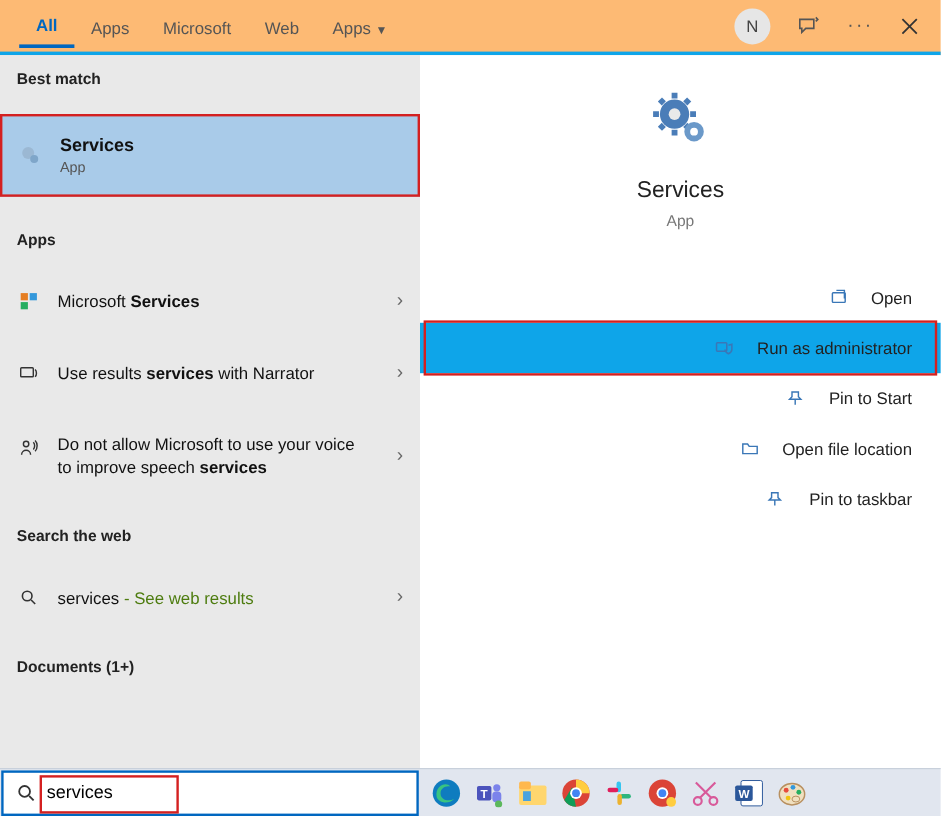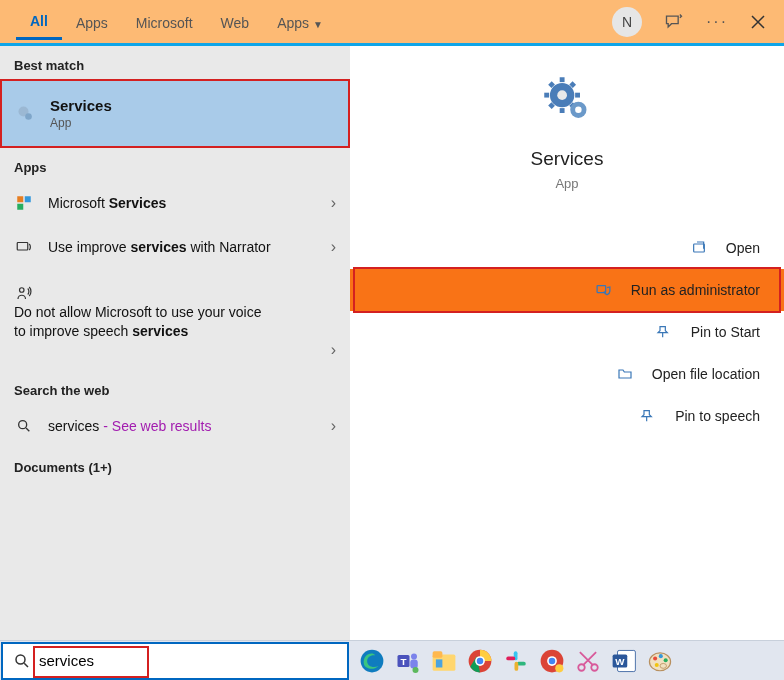--- a/index.html
+++ b/index.html
@@ -12,42 +12,42 @@
   .tabs .spacer { flex: 1; }
   .header-icons { display: flex; align-items: center; gap: 22px; padding-right: 18px; }
   .avatar { width: 30px; height: 30px; border-radius: 50%; background: #e6e6e6; display: flex; align-items: center; justify-content: center; font-size: 14px; color: #444; }
   .hicon { color: #555; cursor: pointer; }
   .ellipsis { letter-spacing: 2px; font-size: 16px; color: #555; }
   .close-x svg { width: 16px; height: 16px; stroke: #333; stroke-width: 1.5; fill: none; }
 
   .body-wrap { position: absolute; top: 46px; bottom: 40px; left: 0; right: 0; display: flex; }
 
   
-  .left { width: 350px; background: #e9e9e9; display: flex; flex-direction: column; overflow: hidden; }
+  .left { width: 350px; background: #e9e9e9; display: flex; flex-direction: column; overflow: hidden; gap: 16px; }
   .section-label { font-size: 13px; font-weight: 600; padding: 12px 14px 6px; color: #222; }
   .result { display: flex; align-items: center; padding: 10px 14px; cursor: pointer; position: relative; }
   .result.best { background: #a9cbe9; padding: 16px 14px; border: 2.5px solid #d42020; }
   .result .ricon { width: 20px; height: 20px; margin-right: 14px; flex-shrink: 0; display:flex; align-items:center; justify-content:center;}
   .result .rtext .title { font-size: 15px; color: #111; }
   .result .rtext .title b { font-weight: 600; }
   .result .rtext .sub { font-size: 12px; color: #555; margin-top: 2px; }
   .result .chev { margin-left: auto; color: #666; }
   .result.compact { padding: 10px 14px; min-height: 44px; }
   .result.compact .rtext .title { font-size: 14px; }
   .webresult { font-size: 14px; color: #222; }
-  .webresult .hint { color: #a21caf; font-weight: 400; }
+  .webresult .hint { color: #4d7c0f; font-weight: 400; }
 
   
   .right { flex: 1; background: #fff; padding-top: 28px; display: flex; flex-direction: column; align-items: center; }
   .preview-icon { width: 52px; height: 52px; margin-bottom: 22px; }
   .preview-title { font-size: 19px; color: #222; margin-bottom: 6px; }
   .preview-sub { font-size: 13px; color: #777; margin-bottom: 36px; }
   .actions { width: 100%; }
   .action { display: flex; align-items: center; padding: 12px 24px; cursor: pointer; justify-content: flex-end; }
-  .action.highlight { background: #f97316; position: relative; }
+  .action.highlight { background: #0ea5e9; position: relative; }
   .action .aicon { width: 18px; height: 18px; margin-right: 18px; color: #3a77b7; display:flex; align-items:center; justify-content:center; }
   .action .alabel { font-size: 14px; color: #222; }
   .red-box { position: absolute; border: 2.5px solid #d42020; pointer-events: none; }
 
   
   .taskbar { position: absolute; left: 0; right: 0; bottom: 0; height: 40px; background: #e1e6ef; display: flex; align-items: center; border-top: 1px solid #c8d0db; }
   .searchbox { width: 348px; height: 38px; background: #fff; border: 2px solid #0067c0; display: flex; align-items: center; margin-left: 1px; position: relative; }
   .searchbox .sicon { width: 18px; height: 18px; margin: 0 8px 0 10px; color: #333; }
   .searchbox input { border: none; outline: none; font-size: 15px; flex: 1; background: transparent; }
   .task-icons { display: flex; align-items: center; gap: 6px; padding-left: 8px; }
@@ -115,25 +115,25 @@
     </div>
 
     <div class="result compact">
       <div class="ricon">
         <svg viewBox="0 0 24 24" width="18" height="18" fill="none" stroke="#333" stroke-width="1.6">
             <rect x="3" y="6" width="14" height="10" rx="1"></rect>
             <path d="M19 8c2 2 2 6 0 8"></path>
           </svg>
       </div>
       <div class="rtext">
-          <div class="title"><span>Use improve </span><b>services</b><span> with Narrator</span></div>
+          <div class="title"><span>Use results </span><b>services</b><span> with Narrator</span></div>
         </div>
       <div class="chev">›</div>
     </div>
-    <div class="result compact" style="align-items:flex-start; padding-top:12px; padding-bottom:12px;flex-direction:column;">
+    <div class="result compact" style="align-items:flex-start; padding-top:12px; padding-bottom:12px;">
       <div class="ricon" style="margin-top:2px;">
         <svg viewBox="0 0 24 24" width="18" height="18" fill="none" stroke="#333" stroke-width="1.6">
             <circle cx="9" cy="8" r="3"></circle>
             <path d="M4 20c0-3 2.5-5 5-5s5 2 5 5"></path>
             <path d="M17 6c2 2 2 6 0 8M19 4c3 3 3 9 0 12"></path>
           </svg>
       </div>
       <div class="rtext" style="max-width:250px;">
           <div class="title" style="line-height:1.35;"><span>Do not allow Microsoft to use your voice to improve speech </span><b>services</b></div>
         </div>
@@ -218,21 +218,21 @@
             </svg>
           </div>
         <div class="alabel">Open file location</div>
       </div>
       <div class="action">
         <div class="aicon">
             <svg viewBox="0 0 24 24" width="16" height="16" fill="none" stroke="#3a77b7" stroke-width="1.8">
               <path d="M6 4h8v6l3 3H3l3-3zM10 13v7"></path>
             </svg>
           </div>
-        <div class="alabel">Pin to speech</div>
+        <div class="alabel">Pin to taskbar</div>
       </div>
     </div>
   </div>
 </div>
 
 <div class="taskbar">
   <div class="searchbox">
     <div class="sicon">
       <svg viewBox="0 0 24 24" width="18" height="18" fill="none" stroke="#333" stroke-width="2">
           <circle cx="10" cy="10" r="6"></circle>

